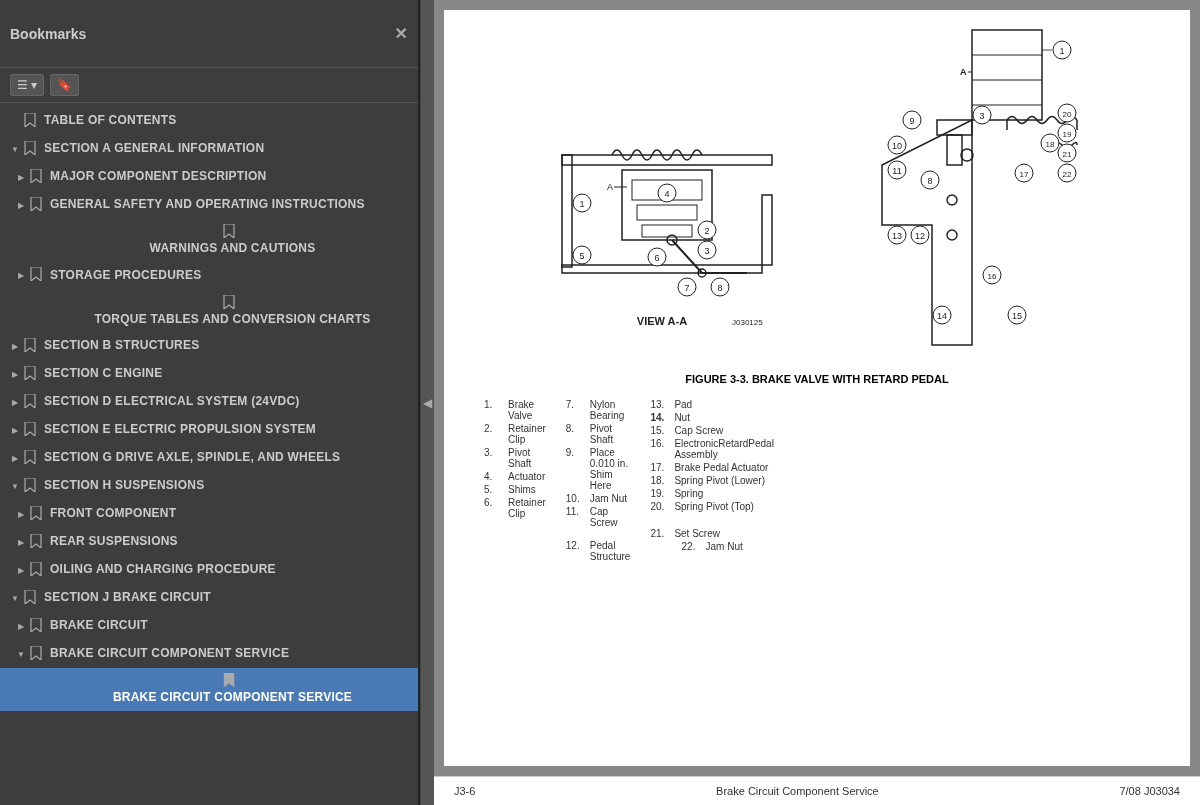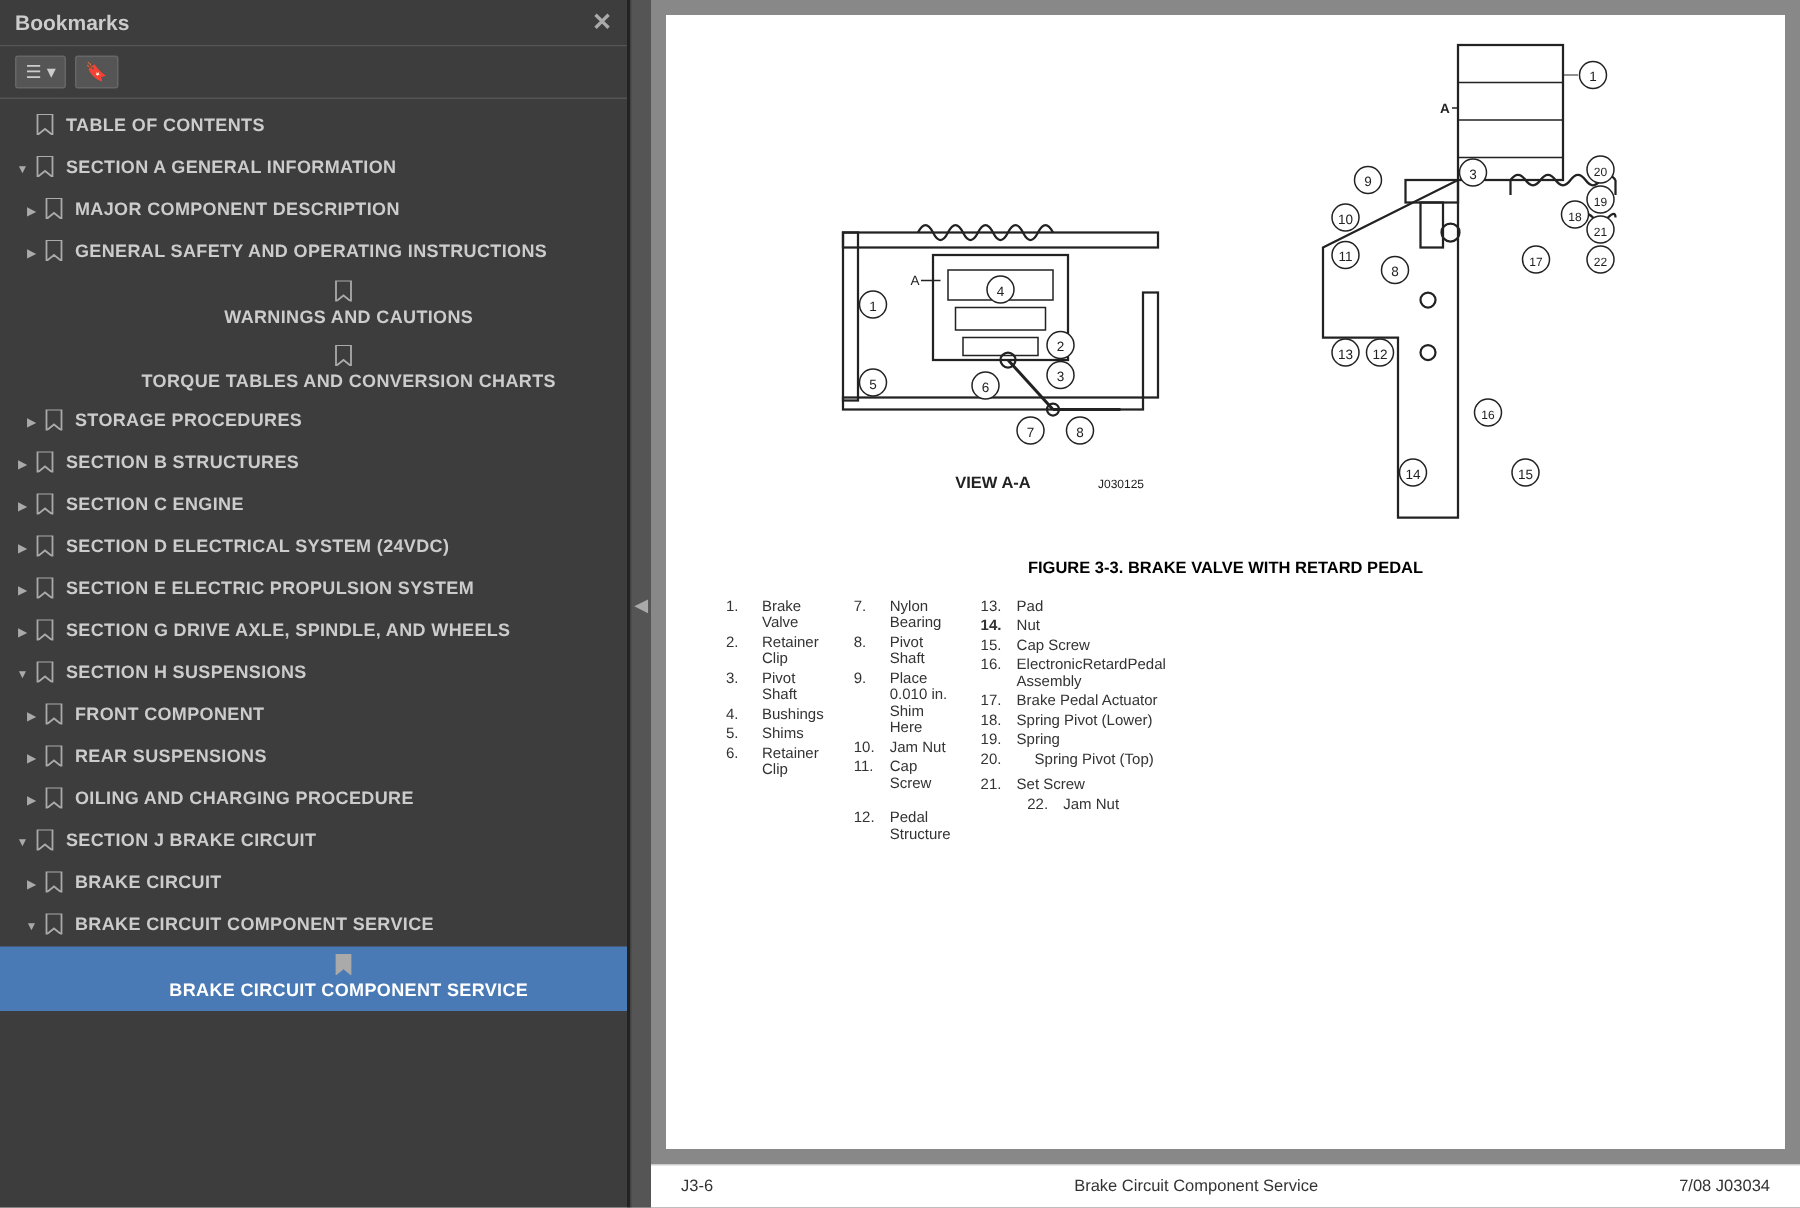--- a/index.html
+++ b/index.html
@@ -20,21 +20,21 @@
       display: flex;
       flex-direction: column;
       height: 100%;
       border-right: 2px solid #222;
     }
 
     #bookmarks-header {
       display: flex;
       align-items: center;
       justify-content: space-between;
-      padding: 5px 10px;
+      padding: 24px 10px;
       background: #3d3d3d;
       border-bottom: 1px solid #555;
       color: #ccc;
       font-size: 14px;
       font-weight: bold;
     }
 
     #bookmarks-toolbar {
       display: flex;
       align-items: center;
@@ -262,33 +262,33 @@
           </svg></span>
         <span class="bookmark-label">GENERAL SAFETY AND OPERATING INSTRUCTIONS</span>
       </div>
       <div class="bookmark-item indent-2">
         <span class="expand-arrow empty"></span>
         <span class="bookmark-icon"><svg width="12" height="14" viewBox="0 0 12 14">
             <path d="M1 0h10v14l-5-4-5 4z" fill="none" stroke="#aaa" stroke-width="1.2"></path>
           </svg></span>
         <span class="bookmark-label">WARNINGS AND CAUTIONS</span>
       </div>
+      <div class="bookmark-item indent-1">
+        <span class="expand-arrow collapsed"></span>
+        <span class="bookmark-icon"><svg width="12" height="14" viewBox="0 0 12 14">
+            <path d="M1 0h10v14l-5-4-5 4z" fill="none" stroke="#aaa" stroke-width="1.2"></path>
+          </svg></span>
+        <span class="bookmark-label">STORAGE PROCEDURES</span>
+      </div>
       <div class="bookmark-item indent-2">
         <span class="expand-arrow empty"></span>
         <span class="bookmark-icon"><svg width="12" height="14" viewBox="0 0 12 14">
             <path d="M1 0h10v14l-5-4-5 4z" fill="none" stroke="#aaa" stroke-width="1.2"></path>
           </svg></span>
         <span class="bookmark-label">TORQUE TABLES AND CONVERSION CHARTS</span>
-      </div>
-      <div class="bookmark-item indent-1">
-        <span class="expand-arrow collapsed"></span>
-        <span class="bookmark-icon"><svg width="12" height="14" viewBox="0 0 12 14">
-            <path d="M1 0h10v14l-5-4-5 4z" fill="none" stroke="#aaa" stroke-width="1.2"></path>
-          </svg></span>
-        <span class="bookmark-label">STORAGE PROCEDURES</span>
       </div>
       <div class="bookmark-item indent-0">
         <span class="expand-arrow collapsed"></span>
         <span class="bookmark-icon"><svg width="12" height="14" viewBox="0 0 12 14">
             <path d="M1 0h10v14l-5-4-5 4z" fill="none" stroke="#aaa" stroke-width="1.2"></path>
           </svg></span>
         <span class="bookmark-label">SECTION B STRUCTURES</span>
       </div>
       <div class="bookmark-item indent-0">
         <span class="expand-arrow collapsed"></span>
@@ -534,21 +534,21 @@
                 <div style="display: flex; gap: 4px; margin-bottom: 2px;">
                   <span style="min-width:20px; color:#333;">2.</span>
                   <span style="color:#333;">Retainer Clip</span>
                 </div>
                 <div style="display: flex; gap: 4px; margin-bottom: 2px;">
                   <span style="min-width:20px; color:#333;">3.</span>
                   <span style="color:#333;">Pivot Shaft</span>
                 </div>
                 <div style="display: flex; gap: 4px; margin-bottom: 2px;">
                   <span style="min-width:20px; color:#333;">4.</span>
-                  <span style="color:#333;">Bushings</span>
+                  <span style="color:#333;">Actuator</span>
                 </div>
                 <div style="display: flex; gap: 4px; margin-bottom: 2px;">
                   <span style="min-width:20px; color:#333;">5.</span>
                   <span style="color:#333;">Shims</span>
                 </div>
                 <div style="display: flex; gap: 4px; margin-bottom: 2px;">
                   <span style="min-width:20px; color:#333;">6.</span>
                   <span style="color:#333;">Retainer Clip</span>
                 </div>
               </div>
@@ -600,21 +600,21 @@
                   <span style="color:#333;">Brake Pedal Actuator</span>
                 </div>
                 <div style="display: flex; gap: 4px; margin-bottom: 2px;">
                   <span style="min-width:20px; color:#333;">18.</span>
                   <span style="color:#333;">Spring Pivot (Lower)</span>
                 </div>
                 <div style="display: flex; gap: 4px; margin-bottom: 2px;">
                   <span style="min-width:20px; color:#333;">19.</span>
                   <span style="color:#333;">Spring</span>
                 </div>
-                <div style="display: flex; gap: 16px; margin-bottom: 6px;">
+                <div style="display: flex; gap: 4px; margin-bottom: 16px;">
                   <span style="min-width:20px; color:#333;">20.</span>
                   <span style="color:#333;">Spring Pivot (Top)</span>
                 </div>
                 <div style="display: flex; gap: 4px; margin-bottom: 2px;">
                   <span style="min-width:20px; color:#333;">21.</span>
                   <span style="color:#333;">Set Screw</span>
                 </div>
                 <div style="display: flex; gap: 4px; margin-bottom: 18px; justify-content: center;">
                   <span style="min-width:20px; color:#333;">22.</span>
                   <span style="color:#333;">Jam Nut</span>

